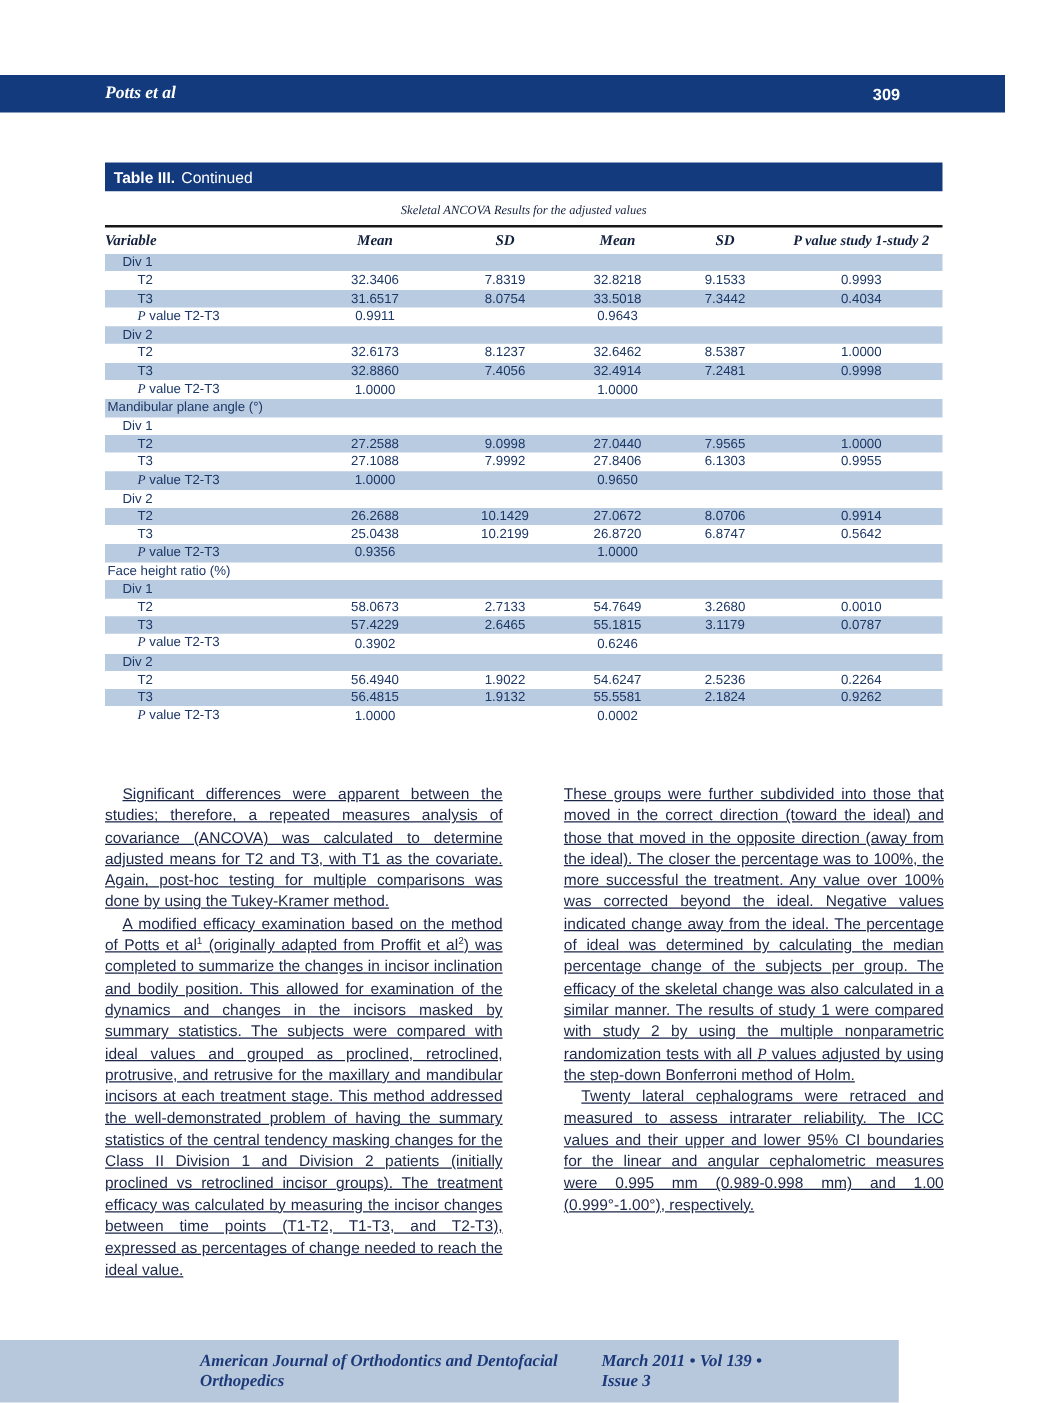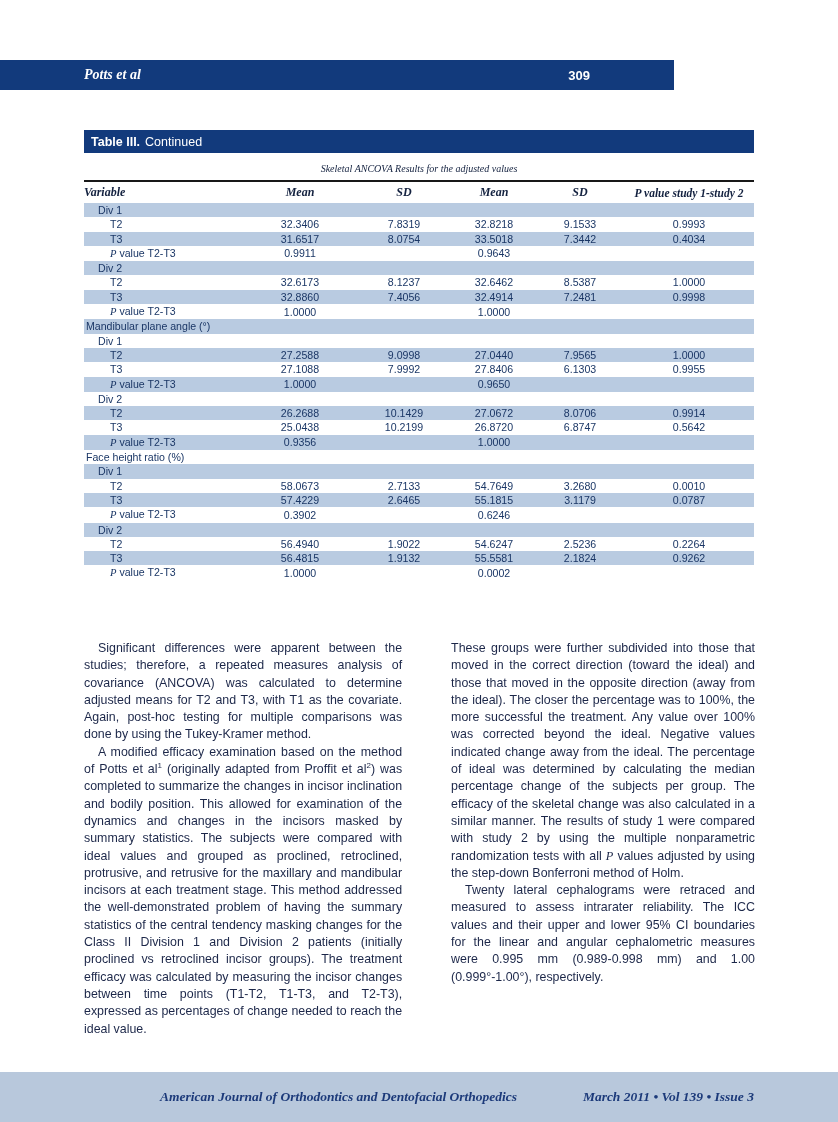--- a/index.html
+++ b/index.html
@@ -2,21 +2,21 @@
 <html><head>
 <meta charset="utf-8">
 <style>
   html,body{margin:0;padding:0;}
   body{
     width:838px;height:1122px;position:relative;background:#ffffff;
     font-family:"Liberation Sans",sans-serif;overflow:hidden;
   }
   
   .runhead{
-    position:absolute;top:60px;left:0;width:674px;height:30px;
+    position:absolute;top:60px;left:0;width:804px;height:30px;
     background:#123a7c;color:#ffffff;display:flex;align-items:center;
     justify-content:space-between;box-sizing:border-box;padding:0 84px;
   }
   .runhead .author{font-family:"Liberation Serif",serif;font-style:italic;font-weight:bold;font-size:14px;}
   .runhead .pageno{font-weight:bold;font-size:13px;}
   .tablebar{
     position:absolute;top:130px;left:84px;width:670px;height:23px;
     background:#123a7c;color:#ffffff;display:flex;align-items:center;
     box-sizing:border-box;padding:0 7px;font-size:12.5px;
   }
@@ -46,34 +46,34 @@
   }
   table.anova th.h-var{text-align:left;font-weight:bold;}
   table.anova th.h-num{text-align:center;}
   table.anova th.h-p{text-align:center;font-size:11.5px;}
   table.anova tbody td{height:14.3px;line-height:14.3px;padding:0;white-space:nowrap;overflow:hidden;}
   table.anova tbody td.num{text-align:center;}
   table.anova tbody tr:nth-child(odd){background:#b9cbe1;}
   .pser{font-family:"Liberation Serif",serif;font-style:italic;}
   
   .bodycols{
-    position:absolute;top:640px;left:84px;width:671px;display:flex;gap:14px;
-    font-size:12.4px;line-height:17.3px;color:#1c2749;text-align:justify;
+    position:absolute;top:627px;left:84px;width:671px;display:flex;gap:14px;
+    font-size:12.4px;line-height:17.3px;color:#1c2749;text-align:justify;text-decoration:underline;
   }
   .col-left{width:336px;}
   .col-right{width:321px;margin-left:35px;}
   .bodycols p{margin:0;}
   .bodycols p.ind{text-indent:14px;}
   sup{font-size:8px;line-height:0;}
   .results-head{
     font-weight:bold;font-size:12.8px;color:#27509f;margin:15px 0 7px 0;text-align:left;
   }
   
   .footer{
-    position:absolute;left:0;bottom:0;width:838px;height:50px;background:#b8c8dc;
+    position:absolute;left:0;bottom:0;width:719px;height:50px;background:#b8c8dc;
     display:flex;align-items:center;justify-content:space-between;
     box-sizing:border-box;padding:0 84px 0 160px;
     font-family:"Liberation Serif",serif;font-style:italic;font-weight:bold;
     font-size:13.5px;color:#1c3a7a;
   }
 </style>
 </head>
 <body>
 
 <div class="runhead">

